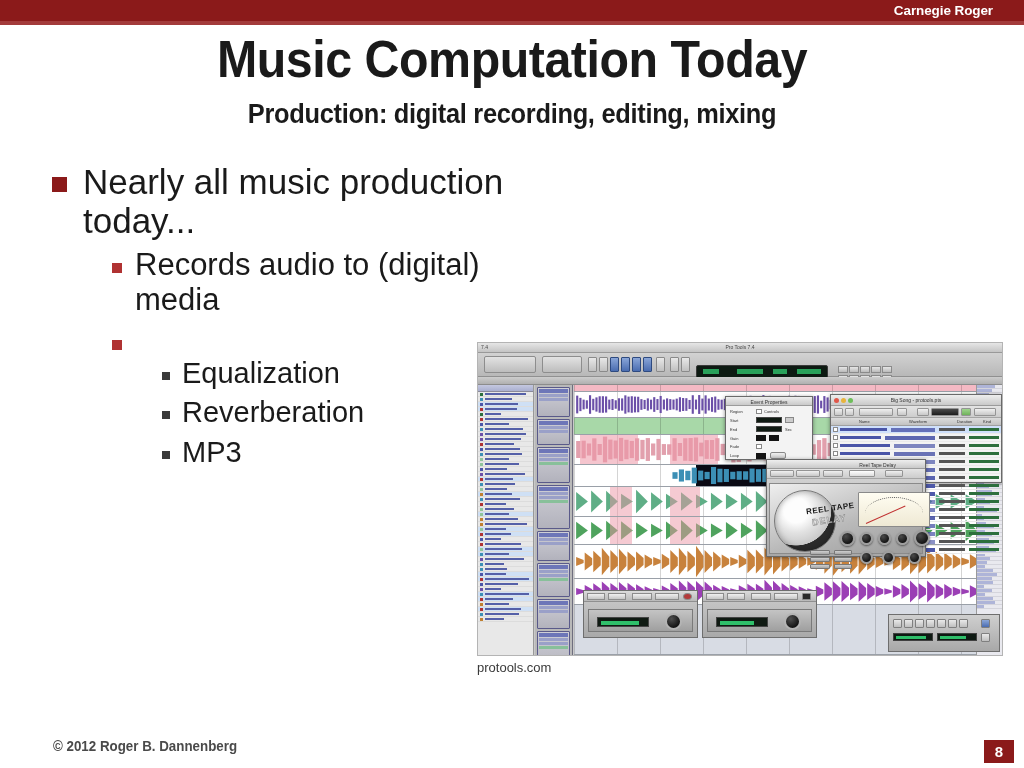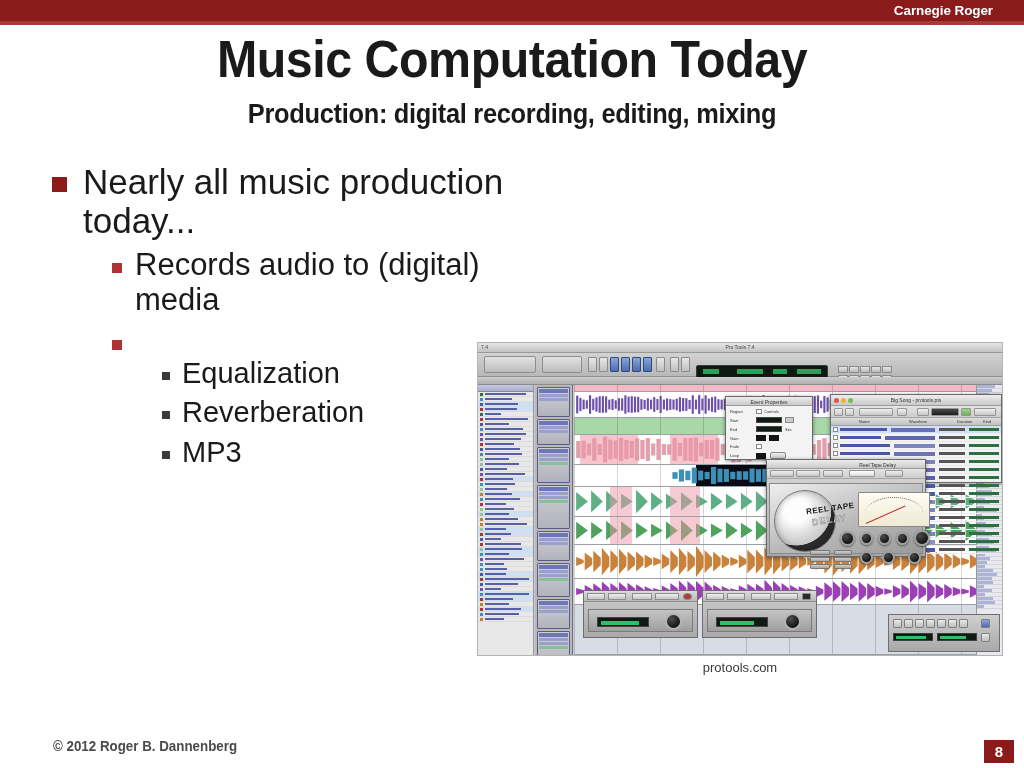--- a/index.html
+++ b/index.html
@@ -96,21 +96,21 @@
   .figure {
     position: absolute; left: 477px; top: 342px;
     width: 526px; height: 314px;
     background: #c9c9c9;
     border: 1px solid #b4b4b4;
     overflow: hidden;
   }
   .fig-caption {
     position: absolute; left: 477px; top: 660px;
     width: 526px;
-    text-align: center;
+    text-align: left;
     font-size: 13px;
     color: #3a3a3a;
   }
 
   
   .pt-titlebar {
     position: absolute; left: 0; top: 0; width: 100%; height: 10px;
     background: linear-gradient(#e6e6e6, #c4c4c4);
     border-bottom: 1px solid #999;
   }

